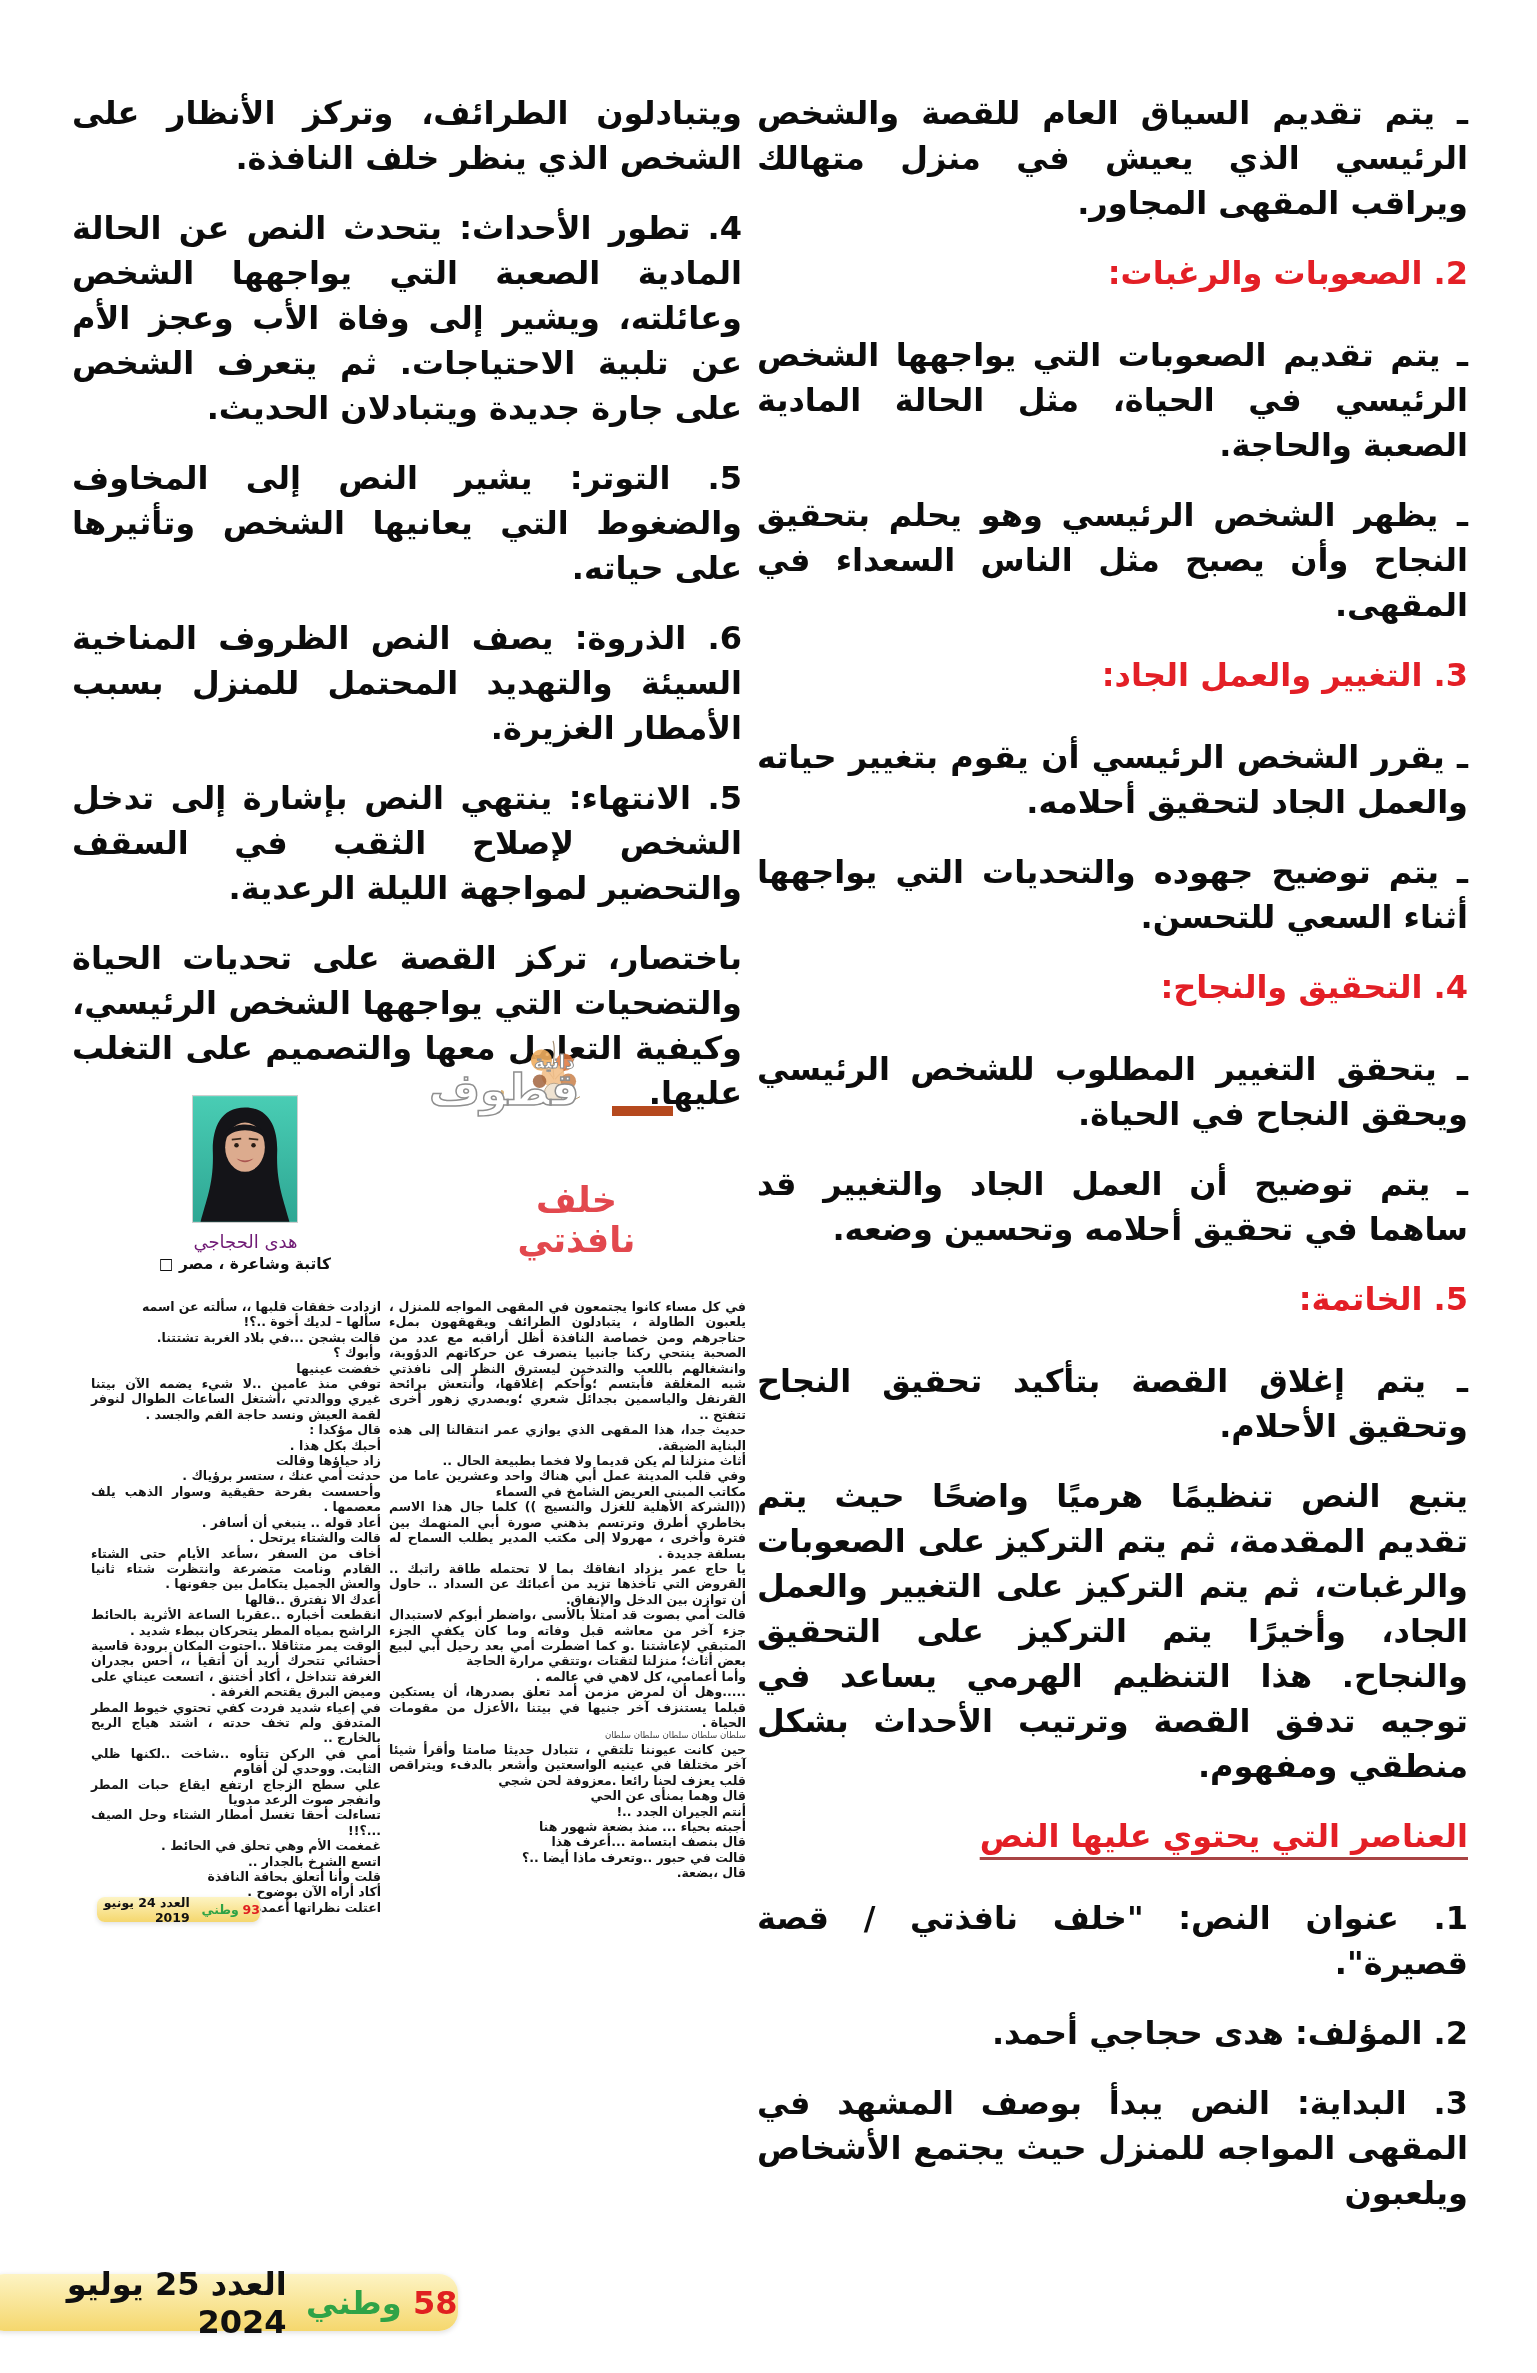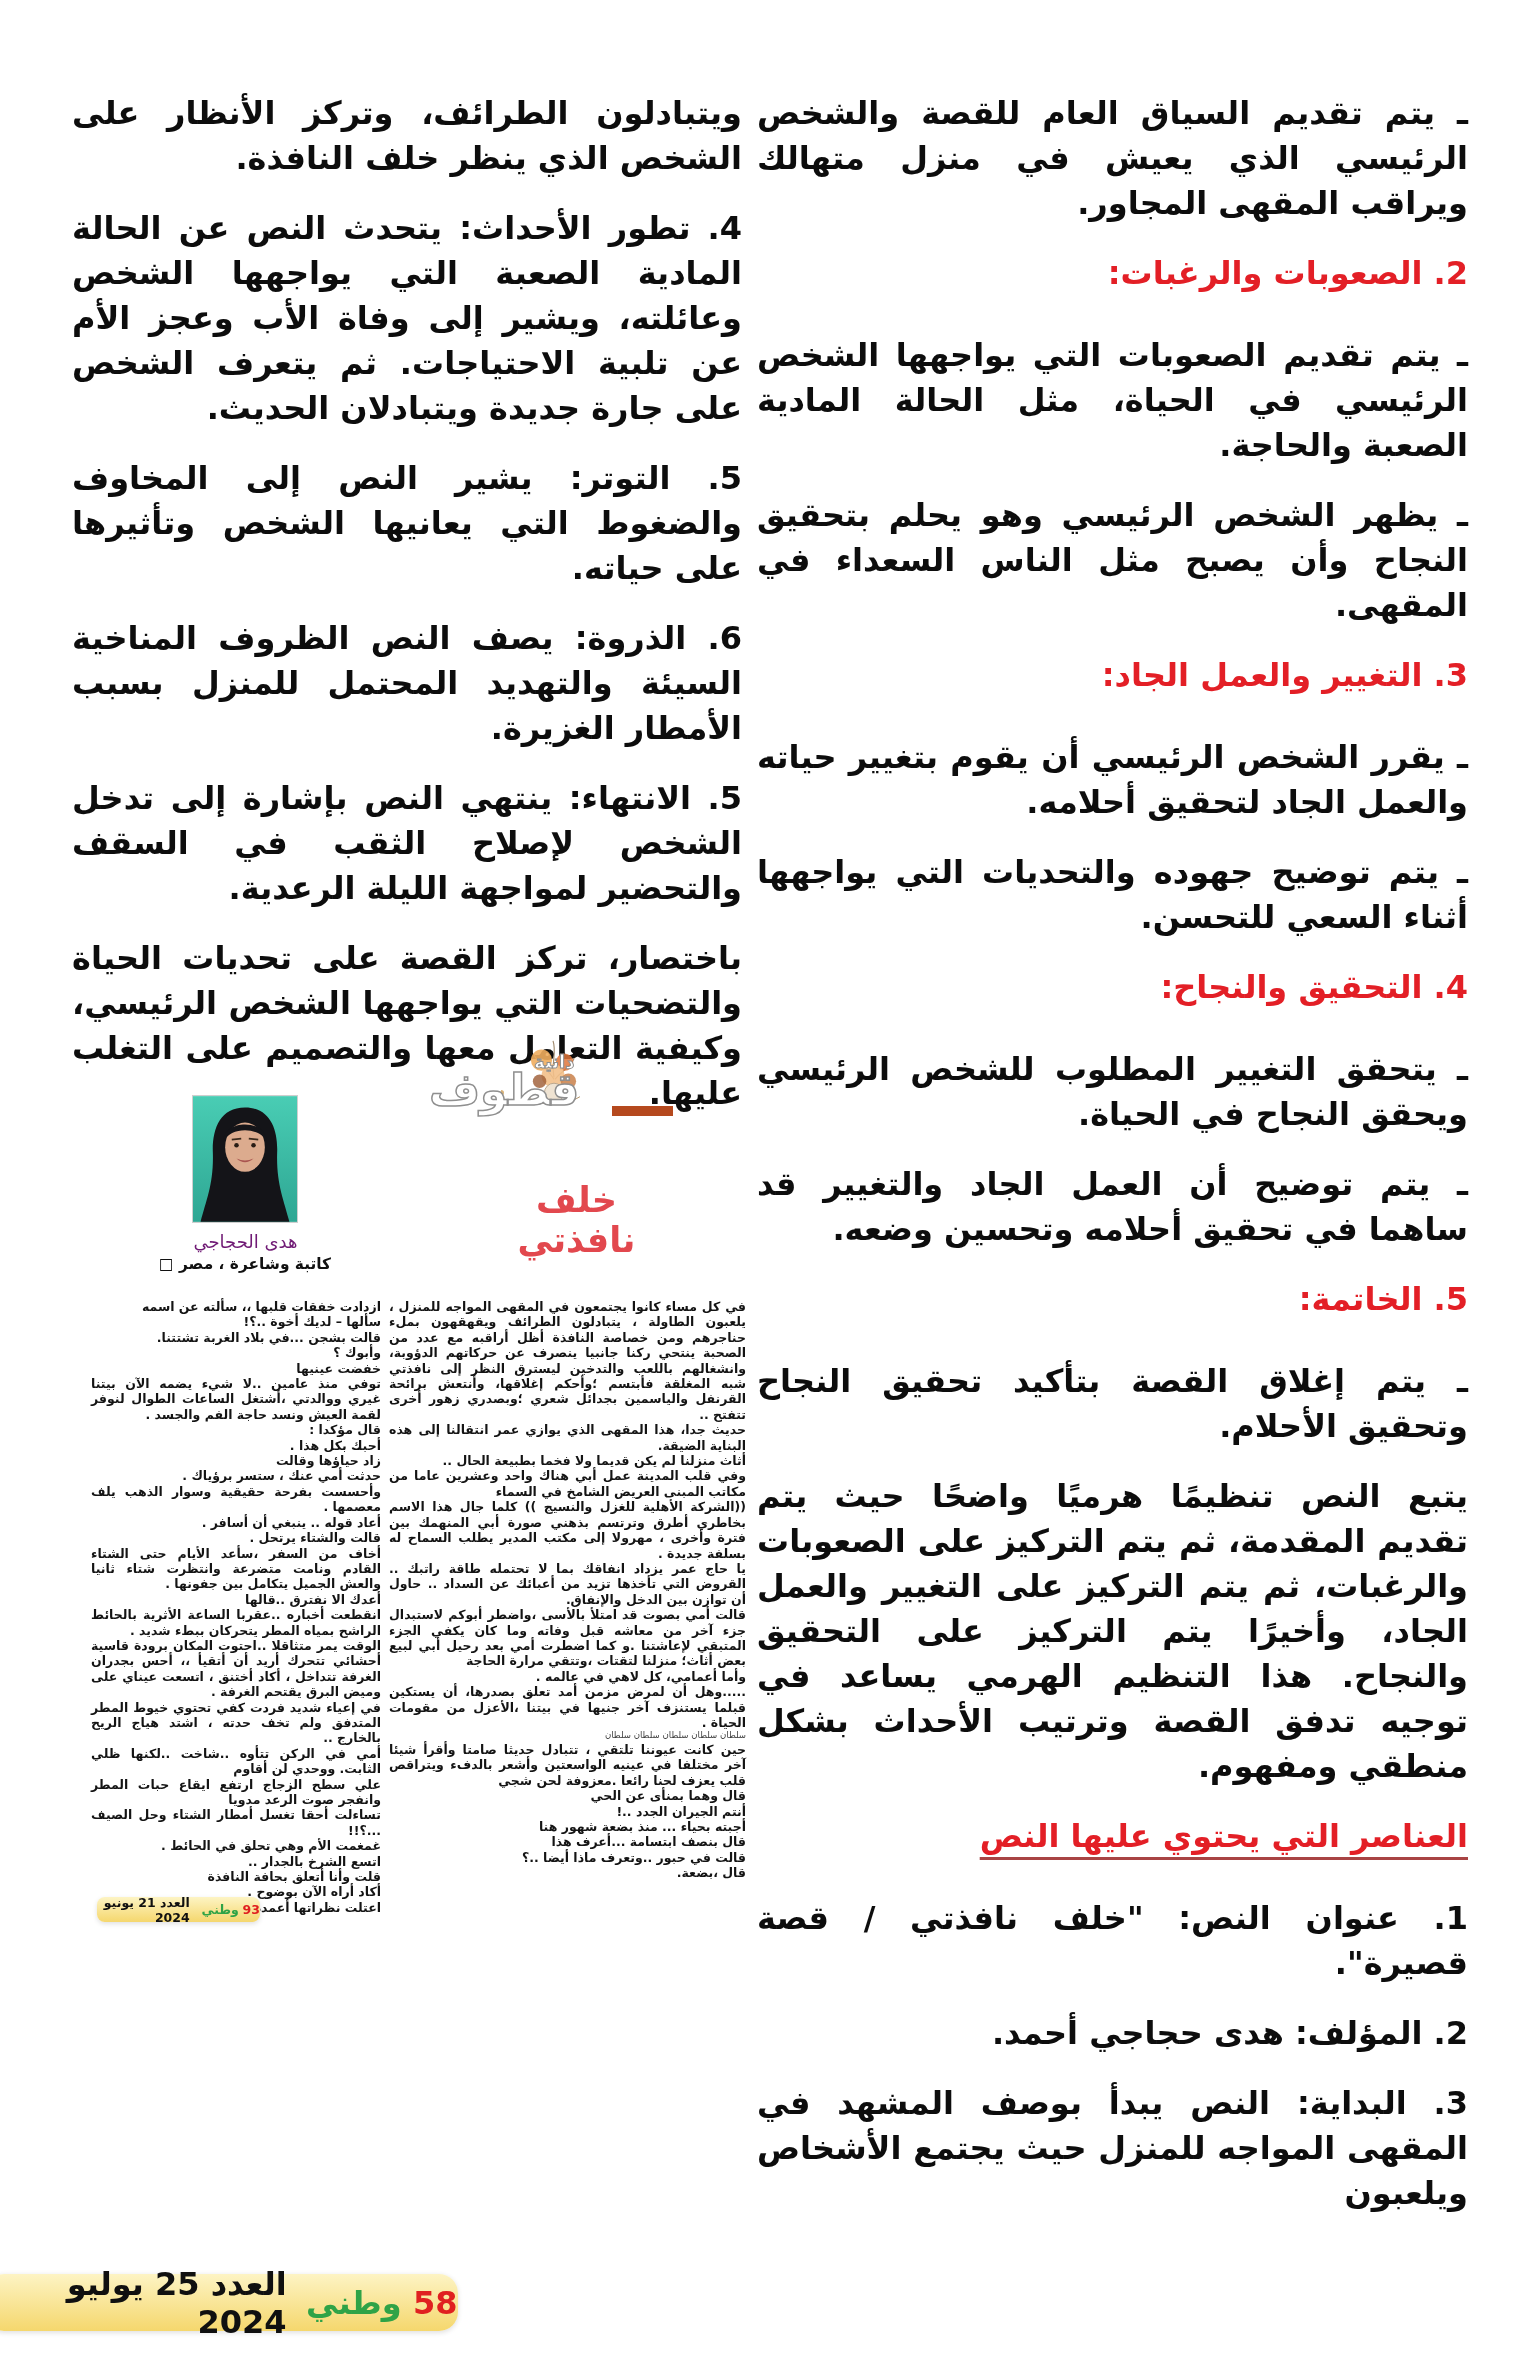--- a/index.html
+++ b/index.html
@@ -219,21 +219,21 @@
       <p>غمغمت الأم وهي تحلق في الحائط .</p>
       <p>اتسع الشرخ بالجدار ..</p>
       <p>قلت وأنا أتعلق بحافة النافذة</p>
       <p>أكاد أراه الآن بوضوح .</p>
       <p>اعتلت نظراتها أعمدة</p>
     </div>
 
   <div class="pill clip-pill">
     <span class="num">93</span>
     <span class="brand">وطني</span>
-    <span class="rest">العدد 21 يونيو 2024</span>
+    <span class="rest">العدد 24 يونيو 2019</span>
   </div>
 
   <div class="pill page-pill">
     <span class="num">58</span>
     <span class="brand">وطني</span>
     <span class="rest">العدد 25 يوليو 2024</span>
   </div>
 
 </div>
 

